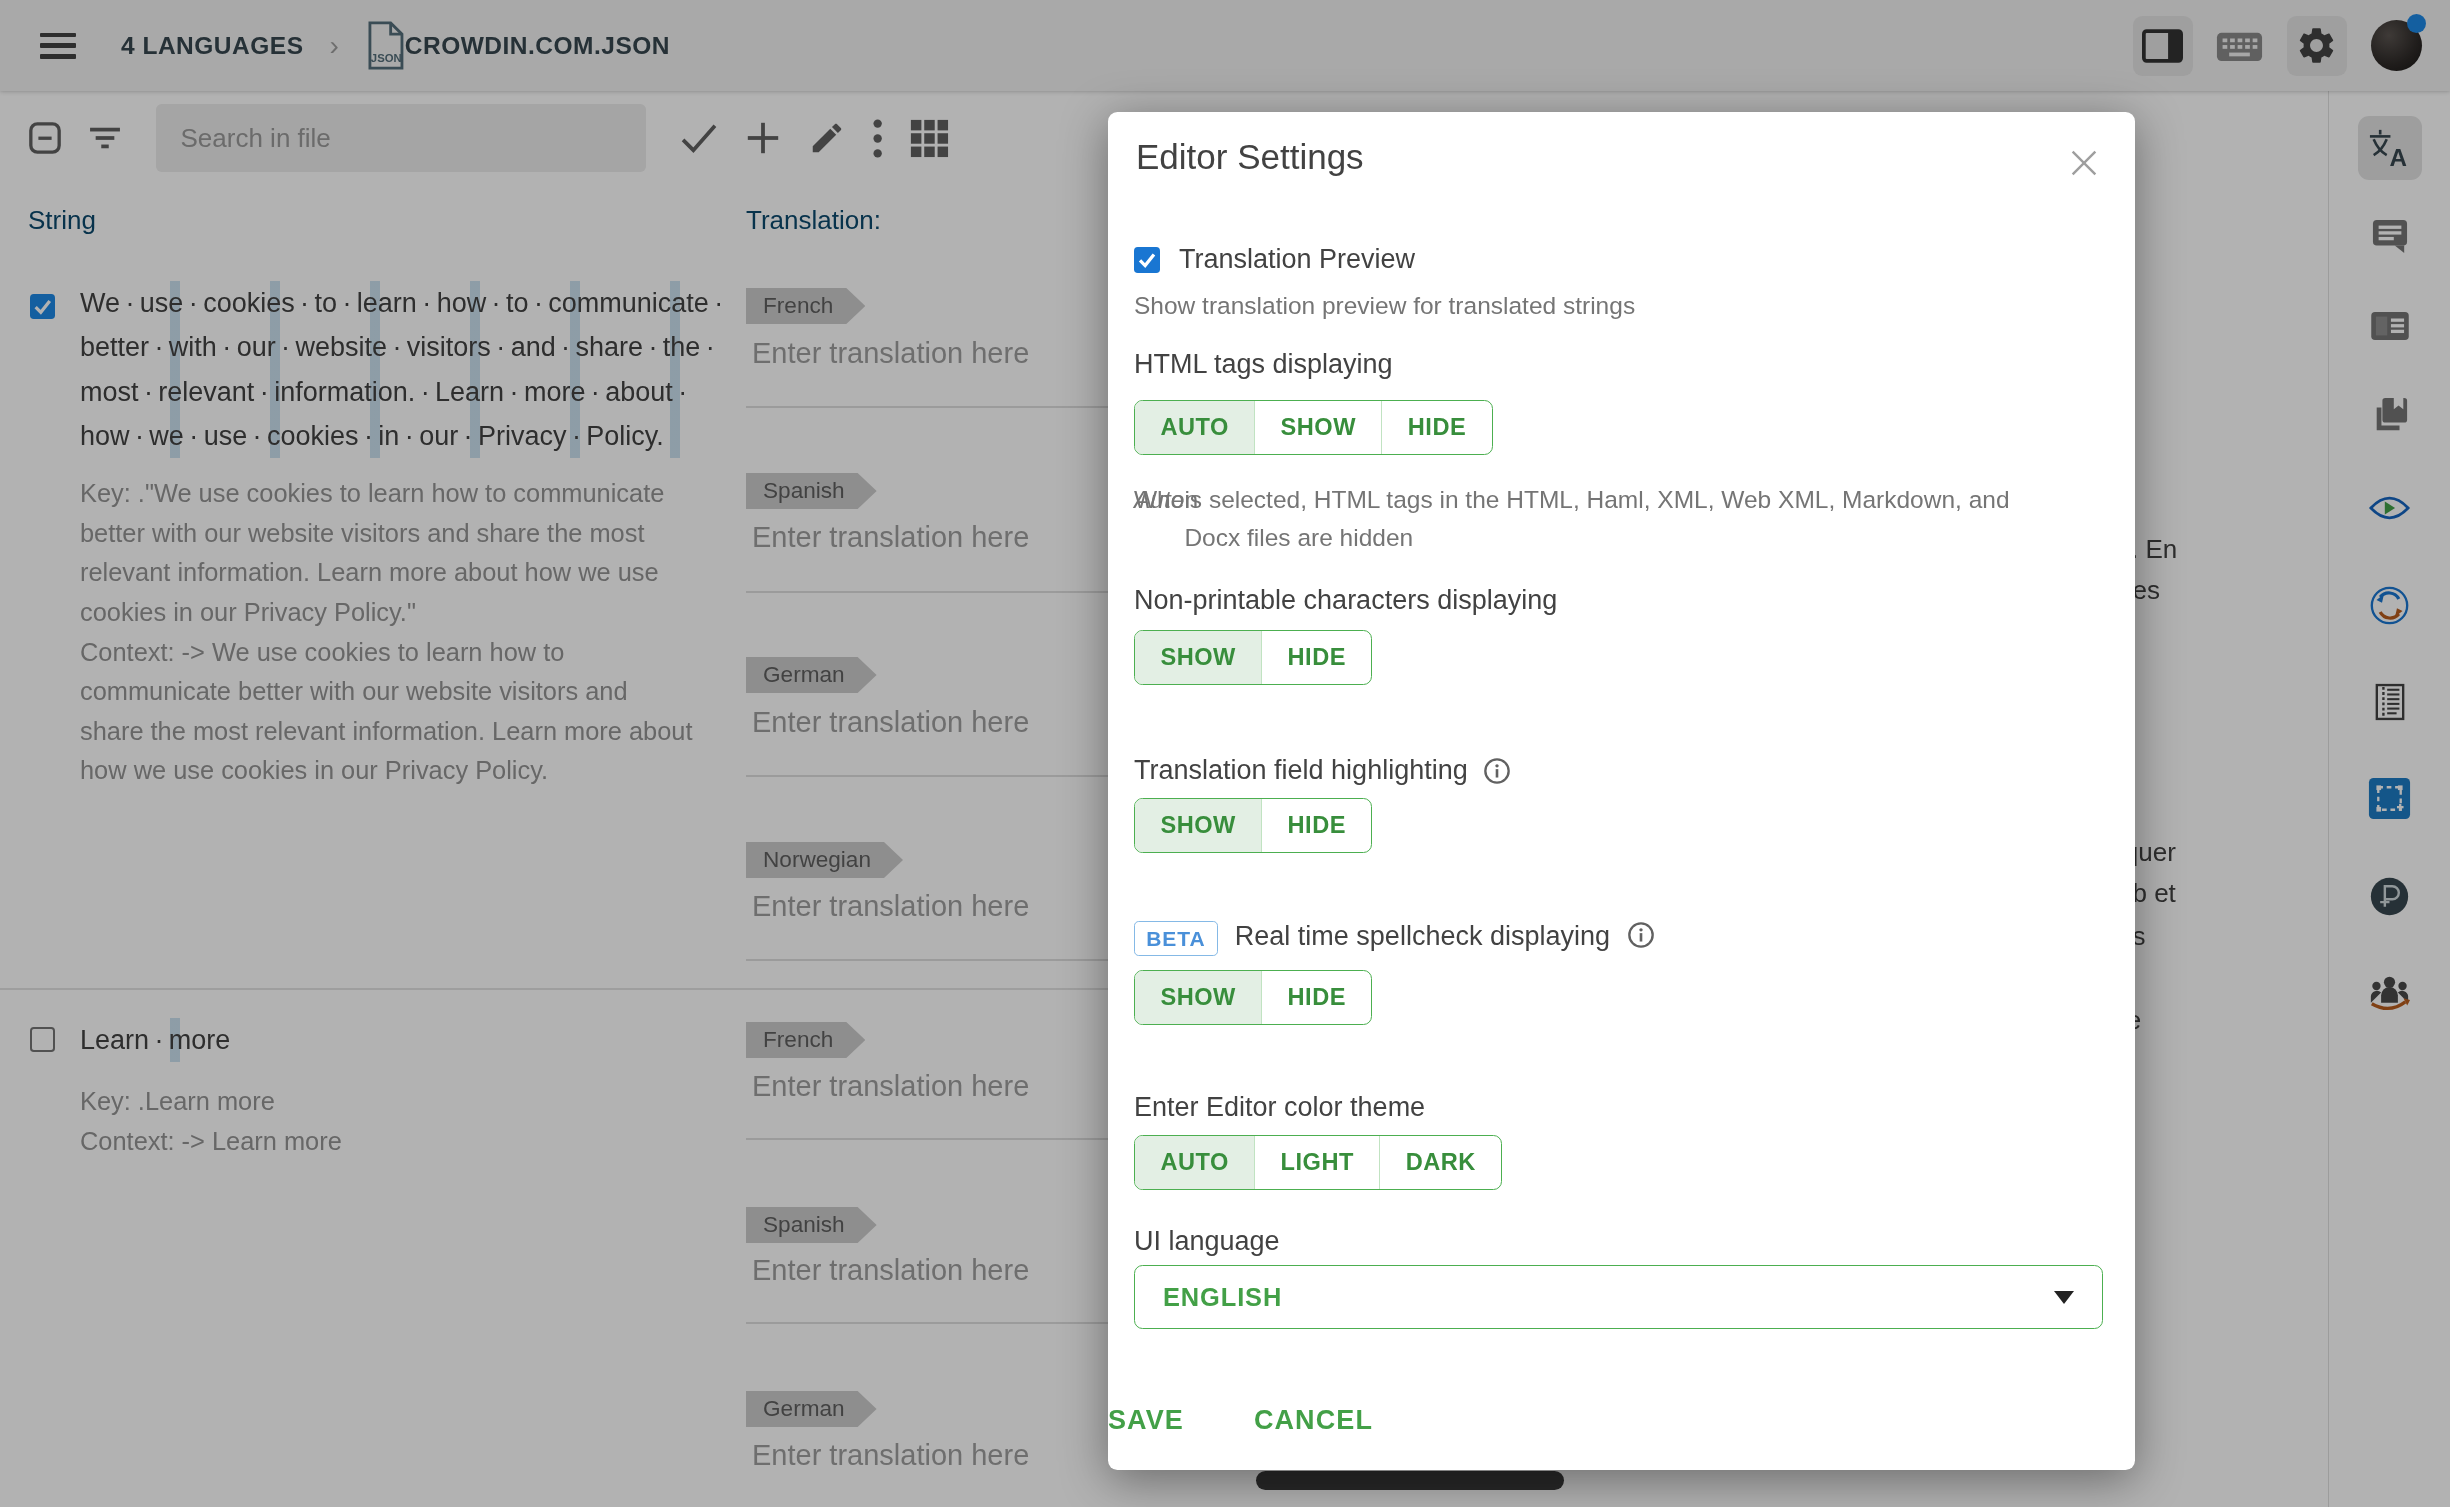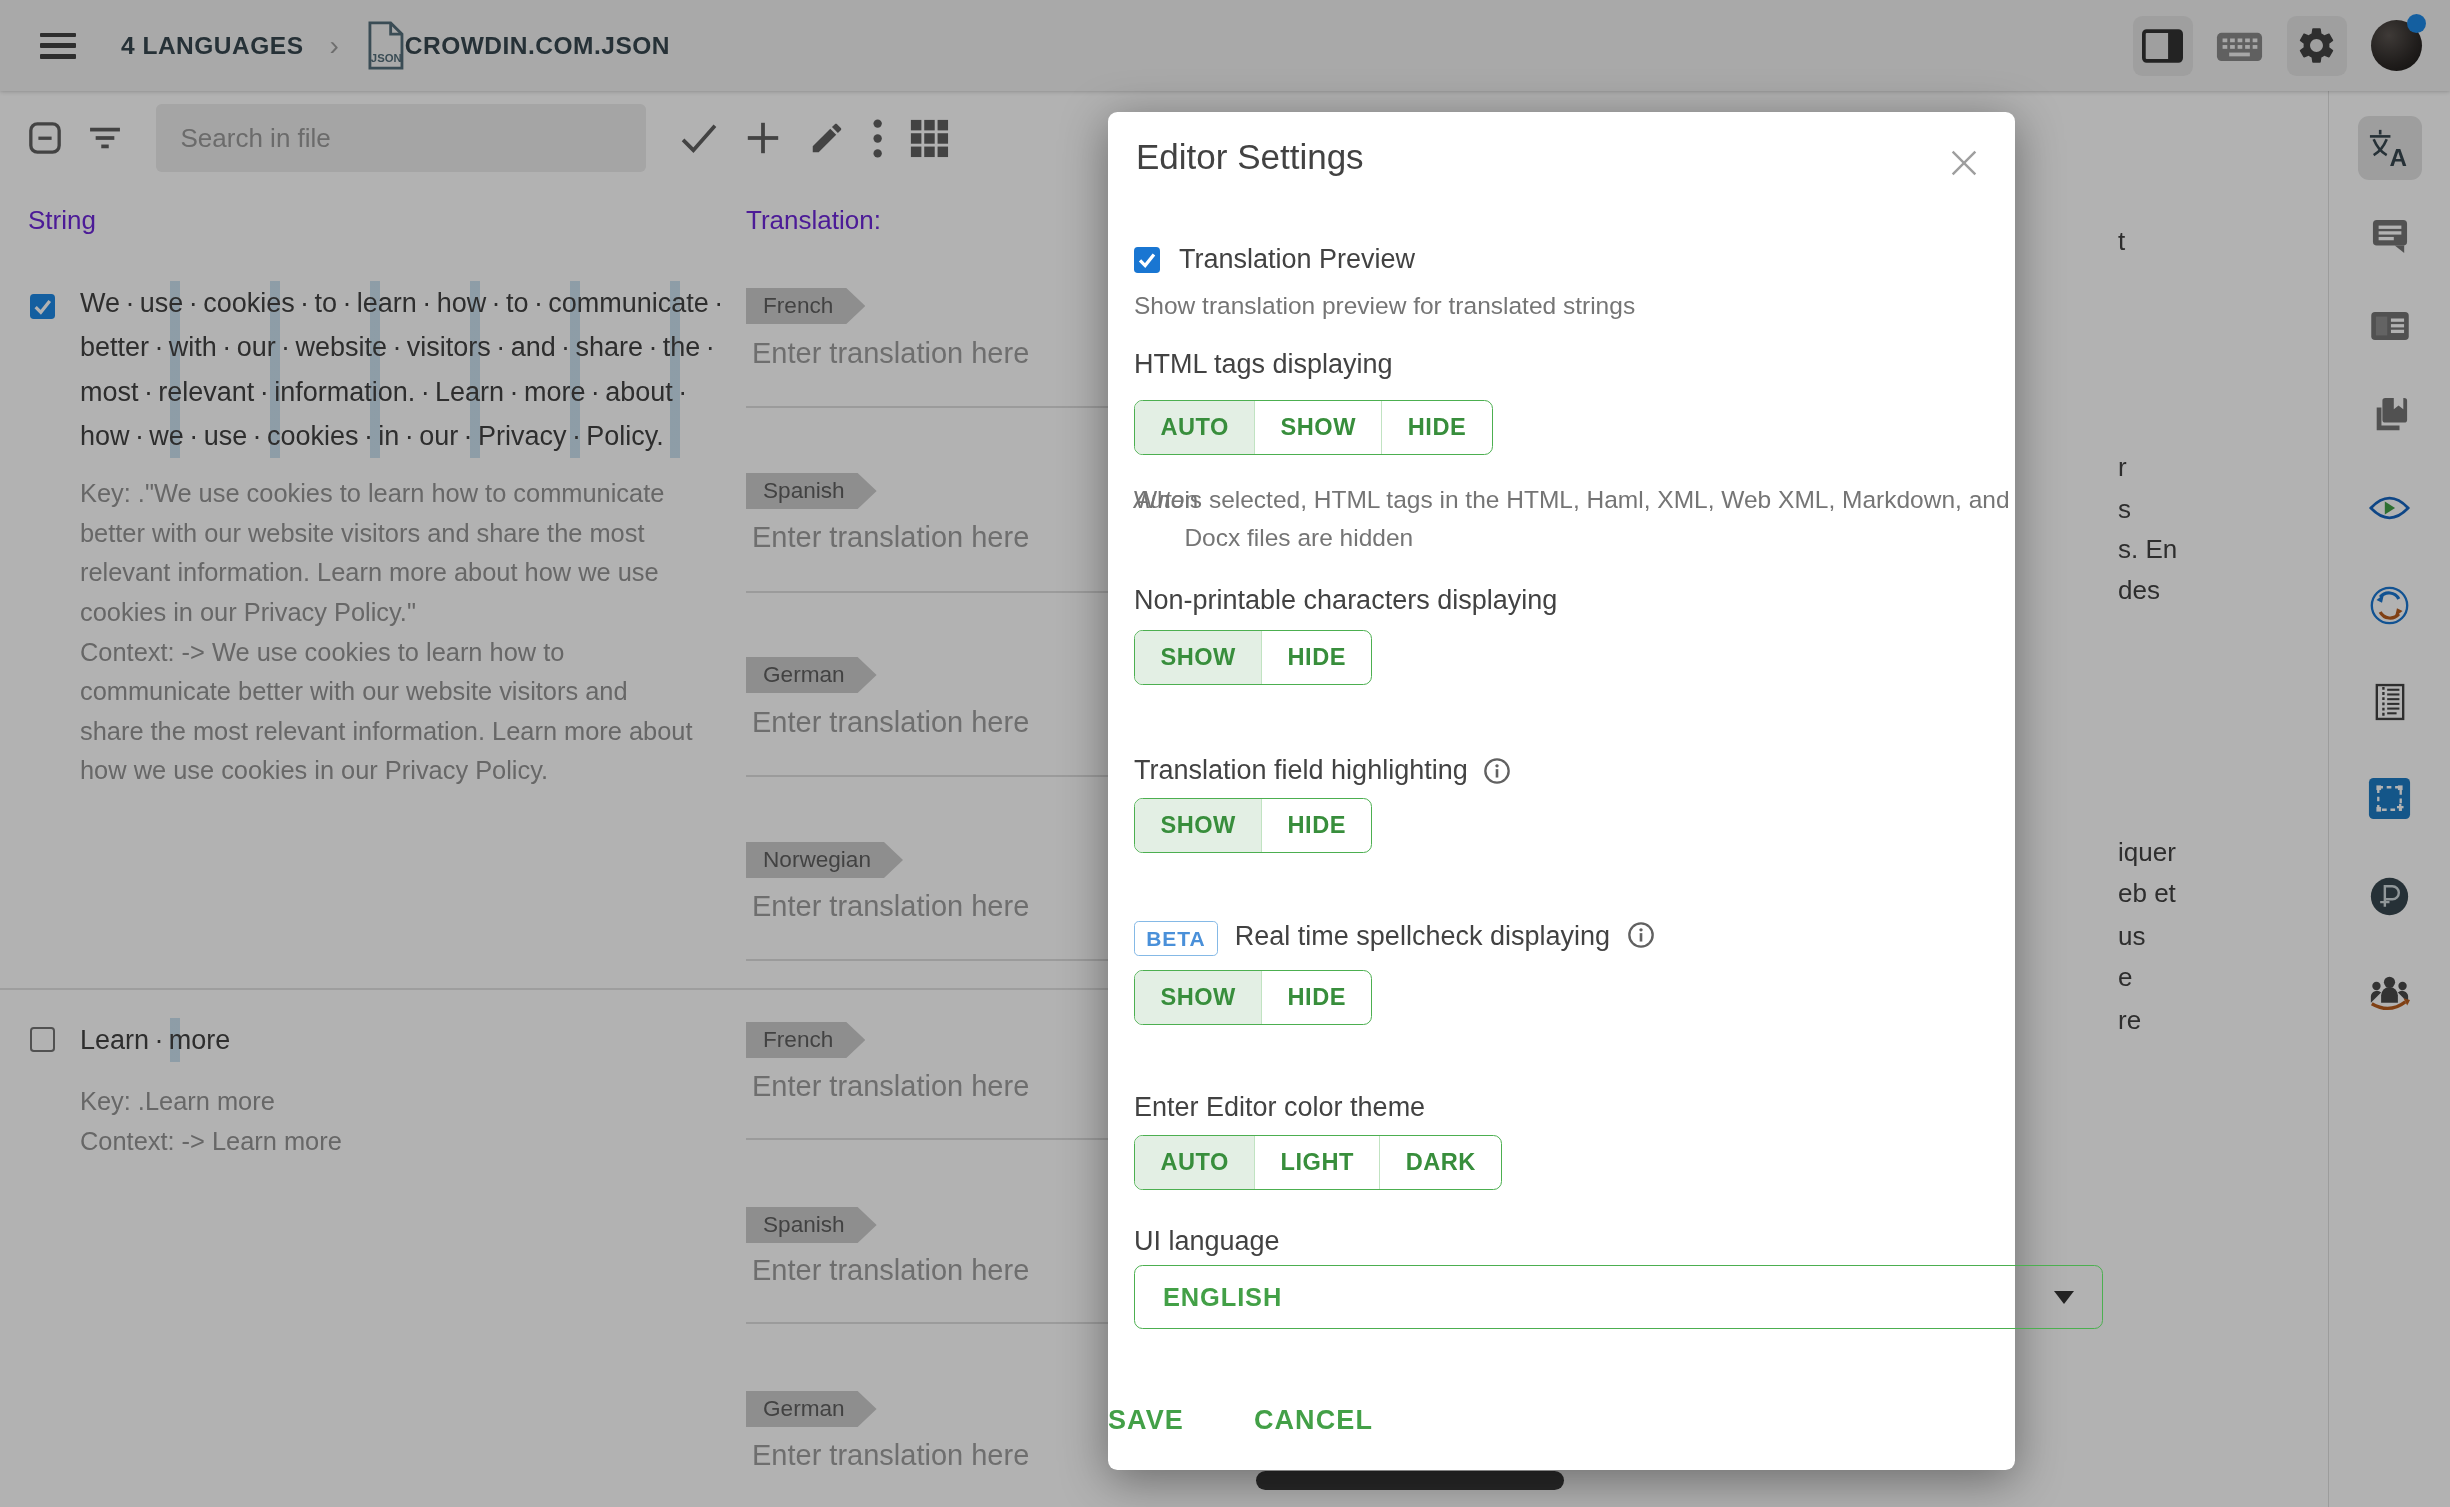--- a/index.html
+++ b/index.html
@@ -21,21 +21,21 @@
   .avatar { width:51px; height:51px; border-radius:50%; background:radial-gradient(circle at 35% 30%, #5a5450 0%, #2e2a28 60%, #171513 100%); }
   .avatar-dot { position:absolute; right:-3.8px; top:-5.7px; width:19px; height:19px; border-radius:50%; background:#1e88e5; }
 
   
   .toolbar { position:absolute; left:0; top:91px; width:2328px; height:94px; background:#fff; display:flex; align-items:center; }
   .icon-btn { display:flex; align-items:center; justify-content:center; margin:0 13px; }
   .search-box { width:490px; height:68px; background:#ececec; border-radius:5.7px; margin:0 21px; display:flex; align-items:center; }
   .search-box input { border:none; outline:none; background:transparent; width:100%; font-size:26px; color:#424242; padding:0 24.5px; font-family:"Liberation Sans", sans-serif; }
   .search-box input::placeholder { color:#9a9a9a; }
 
-  .col-header { position:absolute; font-size:26px; color:#6d28d9; }
+  .col-header { position:absolute; font-size:26px; color:#0c4a6e; }
 
   
   .row-checkbox { position:absolute; width:25.4px; height:25.4px; border-radius:3.8px; }
   .row-checkbox.checked { background:#1e88e5; }
   .row-checkbox.unchecked { background:#fff; border:2.8px solid #757575; }
   .src-text { position:absolute; left:80px; width:660px; font-size:27px; line-height:1.64; color:#424242;
               background-image:repeating-linear-gradient(90deg, transparent 0 90px, rgba(120,176,214,.38) 90px 100px);
               background-clip:border-box; }
   .kv-text { position:absolute; left:80px; width:613px; font-size:25.4px; line-height:1.56; color:#949494; }
   .row-divider { position:absolute; height:1.9px; background:#e3e3e3; }
@@ -50,21 +50,21 @@
   
   .frag { position:absolute; left:2118px; font-size:26px; color:#424242; white-space:nowrap; }
   .dark-bar { position:absolute; left:1256px; top:1471px; width:308px; height:19px; background:#3a3a3a; border-radius:9.4px; }
   .v-divider { position:absolute; left:2328px; top:91px; width:1.9px; height:1416px; background:#e0e0e0; }
   .sidebar { position:absolute; left:2329px; top:91px; width:121px; height:1416px; background:#fff; }
   .side-item { position:absolute; left:50%; transform:translate(-50%,-50%); width:64px; height:64px; display:flex; align-items:center; justify-content:center; border-radius:11.3px; }
   .side-item.active { background:#e2e2e2; }
 
   
   .overlay { position:absolute; inset:0; background:rgba(0,0,0,0.30); z-index:5; }
-  .modal { position:absolute; left:1108px; top:112px; width:907px; height:1358px; background:#fff; border-radius:9.4px;
+  .modal { position:absolute; left:1108px; top:112px; width:1027px; height:1358px; background:#fff; border-radius:9.4px;
            box-shadow:0 9.4px 47px rgba(0,0,0,.4); z-index:10; }
   .modal * { position:absolute; }
   .m-title { left:28px; top:24.5px; font-size:35px; color:#424242; }
   .m-close { right:34px; top:34px; width:34px; height:34px; cursor:pointer; }
   .m-cb-row { left:26px; top:132px; display:flex; align-items:center; gap:19px; position:absolute; }
   .m-cb-row > * { position:static; }
   .m-checkbox { width:26px; height:26px; border-radius:3.8px; background:#1976d2; display:flex; align-items:center; justify-content:center; }
   .m-cb-label { font-size:27px; color:#424242; }
   .m-helper { left:26px; font-size:24.5px; line-height:1.55; color:#757575; }
   .m-label { left:26px; font-size:27px; color:#424242; white-space:nowrap; }

